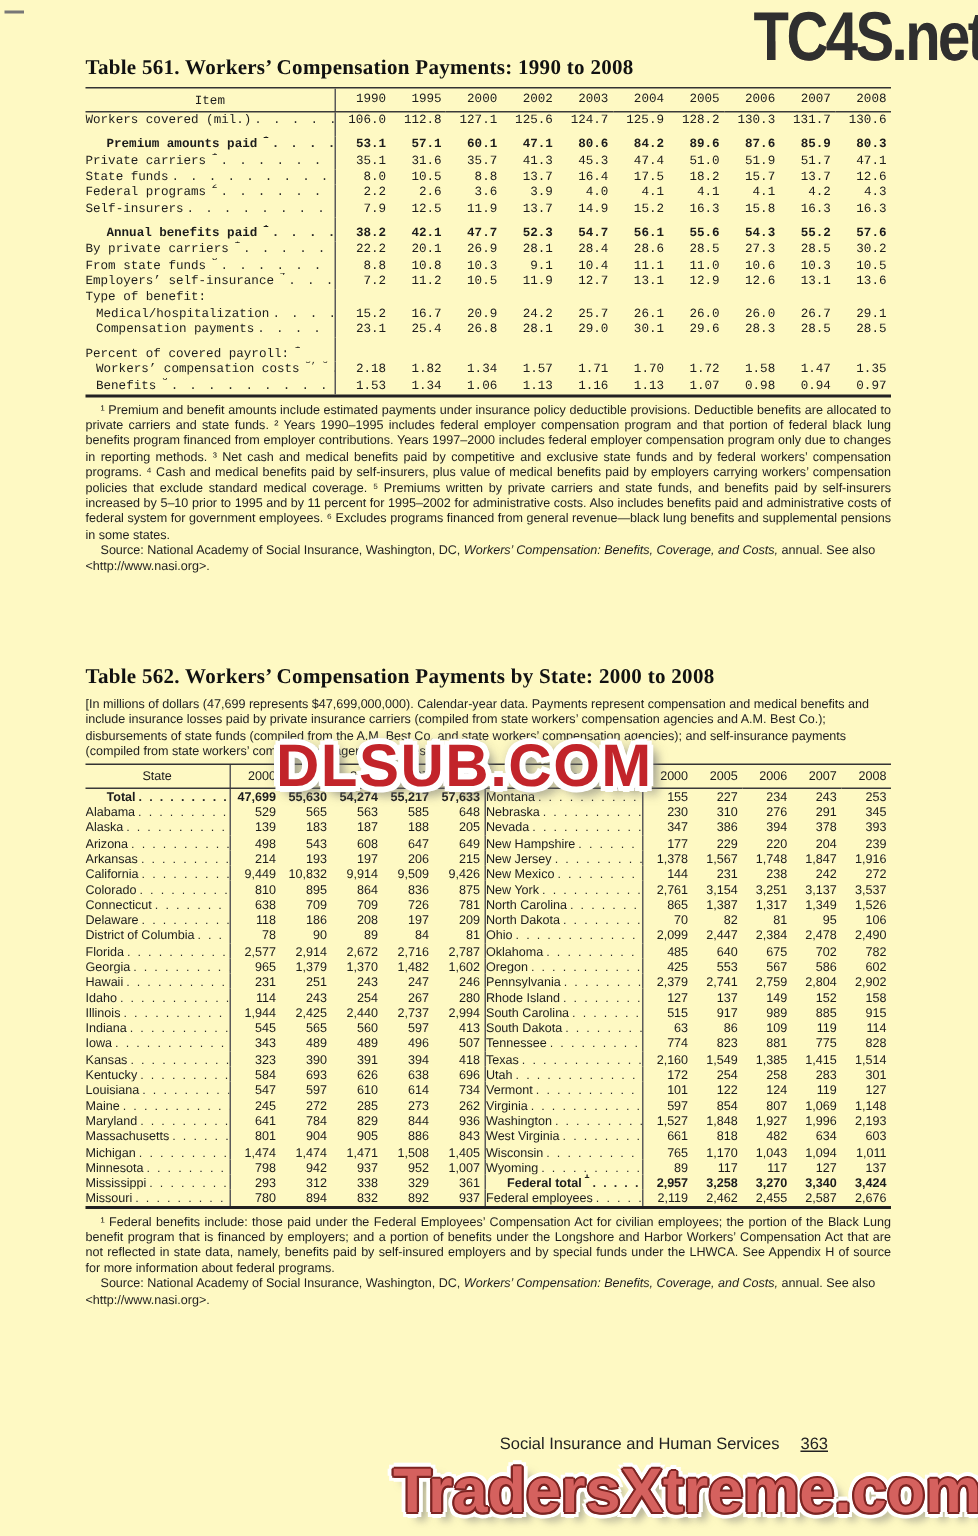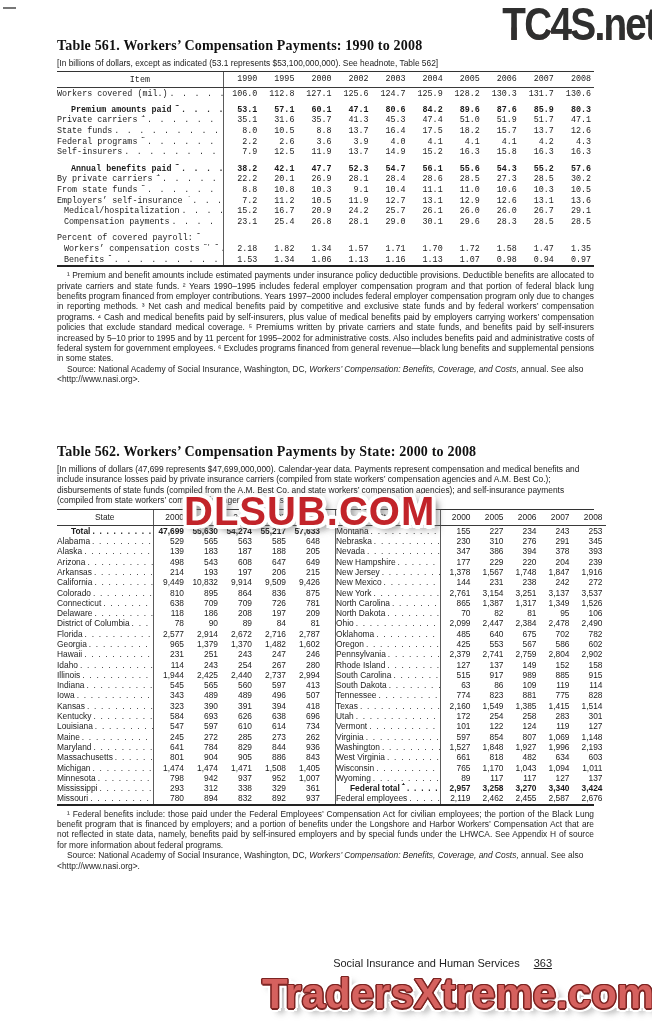--- a/index.html
+++ b/index.html
@@ -1,16 +1,16 @@
 <!DOCTYPE html>
 <html><head>
 <meta charset="utf-8">
 <style>
   html,body{margin:0;padding:0;background:#e8e8e8;}
-  .page{position:relative;width:652px;height:1024px;background:#ffffff;overflow:hidden;
+  .page{position:relative;width:652px;height:1024px;background:#fef9c3;overflow:hidden;
         font-family:"Liberation Sans",sans-serif;color:#1c1c1c;}
   .artifact{position:absolute;left:3px;top:7px;width:13px;height:2px;background:#777;}
 
   
   .sec{position:absolute;left:57px;width:537px;}
   #sec561{top:38px;}
   #sec562{top:444px;}
   .title{font-family:"Liberation Serif",serif;font-size:14px;font-weight:bold;
          letter-spacing:.2px;margin:0 0 4px;color:#111;}
   .headnote{font-size:8.4px;line-height:10.4px;margin:0 0 3px;color:#222;}
@@ -32,21 +32,21 @@
   tr.bold{font-weight:bold;}
   tr.bold td.lbl{padding-left:14px;}
   tr.indent td.lbl{padding-left:7px;}
   tr.spacer td{height:5.5px;}
 
   .t561{width:537px;font-family:Liberation Mono, monospace;}
   .t561 col.c-lbl{width:166px;} .t561 col.c-val{width:37px;}
   .t561 td{height:10.7px;line-height:10.6px;}
   .t561 tr.spacer td{height:5.5px;line-height:5px;font-size:1px;}
 
-  .split{display:flex;align-items:stretch;gap:12px;}
+  .split{display:flex;align-items:stretch;}
   .t562l{width:266px;} .t562l col.c-lbl{width:96px;} .t562l col.c-val{width:34px;}
   .t562r{width:271px;border-left:1px solid #5a5a5a;}
   .t562r col.c-lbl{width:105px;} .t562r col.c-val{width:33px;}
   .t562l td,.t562r td{height:10.3px;line-height:10.2px;}
 
   
   .fnblock{margin-top:3px;font-size:8.4px;line-height:10.4px;color:#1e1e1e;}
   .fn{margin:0;text-indent:10px;text-align:justify;}
   .src{margin:0;text-indent:10px;}
 
@@ -75,21 +75,20 @@
                       6px 5px 6px rgba(110,110,110,.65);}
 </style>
 </head>
 <body>
 
 <div class="page">
   <div class="artifact"></div>
 
   <section class="sec" id="sec561">
     <h2 class="title">Table 561. Workers’ Compensation Payments: 1990 to 2008</h2>
-    <p class="headnote">[In billions of dollars, except as indicated (53.1 represents $53,100,000,000). See headnote, Table 562]</p>
     <div class="tbox">
       <table class="t561">
         <colgroup>
             <col class="c-lbl">
             <col class="c-val">
             <col class="c-val">
             <col class="c-val">
             <col class="c-val">
             <col class="c-val">
             <col class="c-val">
@@ -312,20 +311,37 @@
               <td class="val">7.2</td>
               <td class="val">11.2</td>
               <td class="val">10.5</td>
               <td class="val">11.9</td>
               <td class="val">12.7</td>
               <td class="val">13.1</td>
               <td class="val">12.9</td>
               <td class="val">12.6</td>
               <td class="val">13.1</td>
               <td class="val">13.6</td>
+            </tr>
+            <tr class="heading">
+              <td class="lbl">
+                <div class="lw">
+                  <span class="txt">Type of benefit:</span>
+                </div>
+              </td>
+              <td class="val"></td>
+              <td class="val"></td>
+              <td class="val"></td>
+              <td class="val"></td>
+              <td class="val"></td>
+              <td class="val"></td>
+              <td class="val"></td>
+              <td class="val"></td>
+              <td class="val"></td>
+              <td class="val"></td>
             </tr>
             <tr class="indent">
               <td class="lbl">
                 <div class="lw">
                   <span class="txt">Medical/hospitalization</span>
                   <span class="dots">. . . . . . . . . . . . . . . . . . . . . . . . . . . . . . . . . . . . . . . . . . . . . . . . . . . . . . . . . . . . . . . . . . . . . . . . . . . . . . . . . . . . . . . . . . </span>
                 </div>
               </td>
               <td class="val">15.2</td>
               <td class="val">16.7</td>

